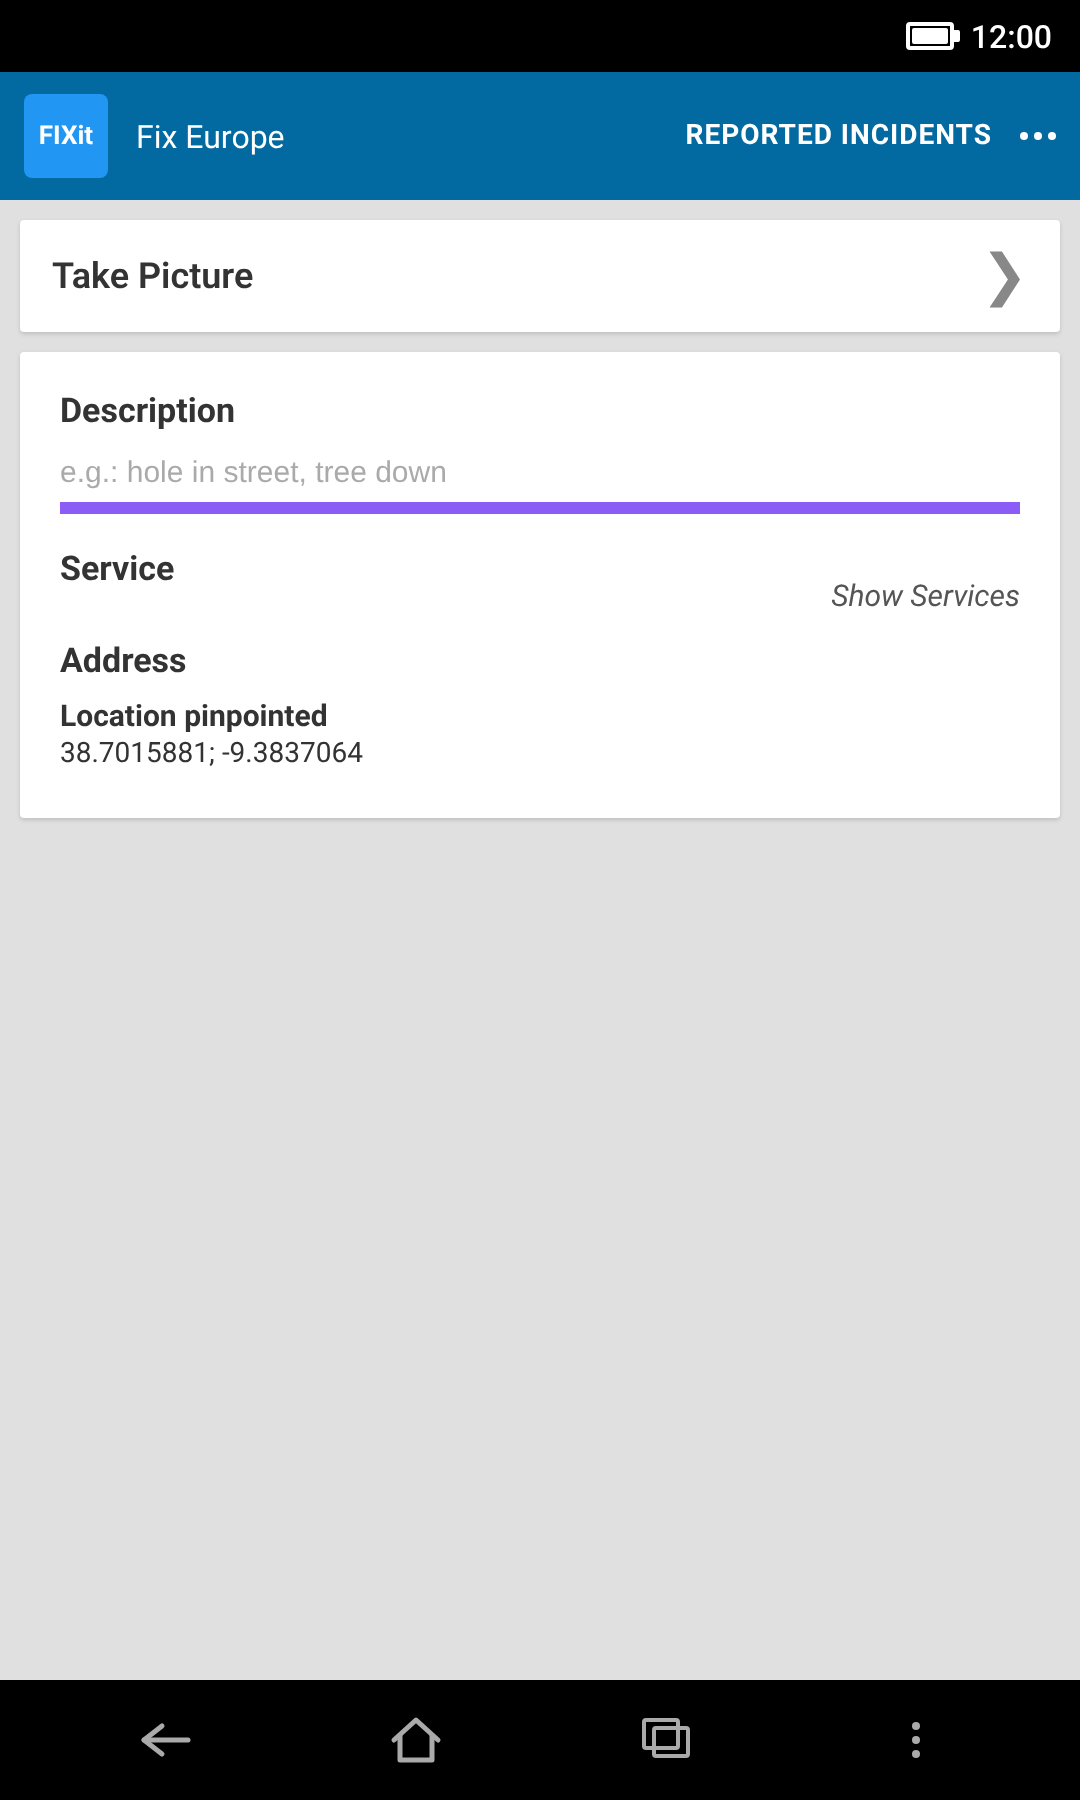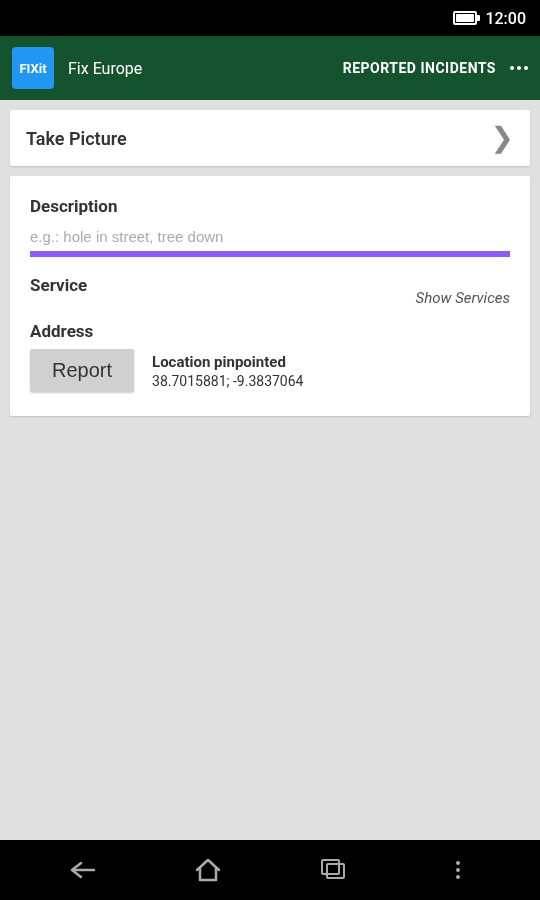--- a/index.html
+++ b/index.html
@@ -62,21 +62,21 @@
       top: 1px;
       left: 1px;
       bottom: 1px;
       right: 1px;
       background: #fff;
       border-radius: 1px;
     }
 
     
     .app-bar {
-      background: #14532d;
+      background: #0369a1;
       height: 64px;
       display: flex;
       align-items: center;
       padding: 16px 12px;
       flex-shrink: 0;
     }
 
     .app-logo {
       width: 42px;
       height: 42px;
@@ -323,21 +323,20 @@
 
     <div class="form-section-label">Service</div>
 
     <div class="show-services-row">
       <span class="show-services-link">Show Services</span>
     </div>
 
     <div class="form-section-label">Address</div>
 
     <div class="report-row">
-      <button class="report-button">Report</button>
       <div class="location-info">
         <span class="location-title">Location pinpointed</span>
         <span class="location-coords">38.7015881; -9.3837064</span>
       </div>
     </div>
 
   </div>
 </div>
 
 <div class="bottom-nav">

